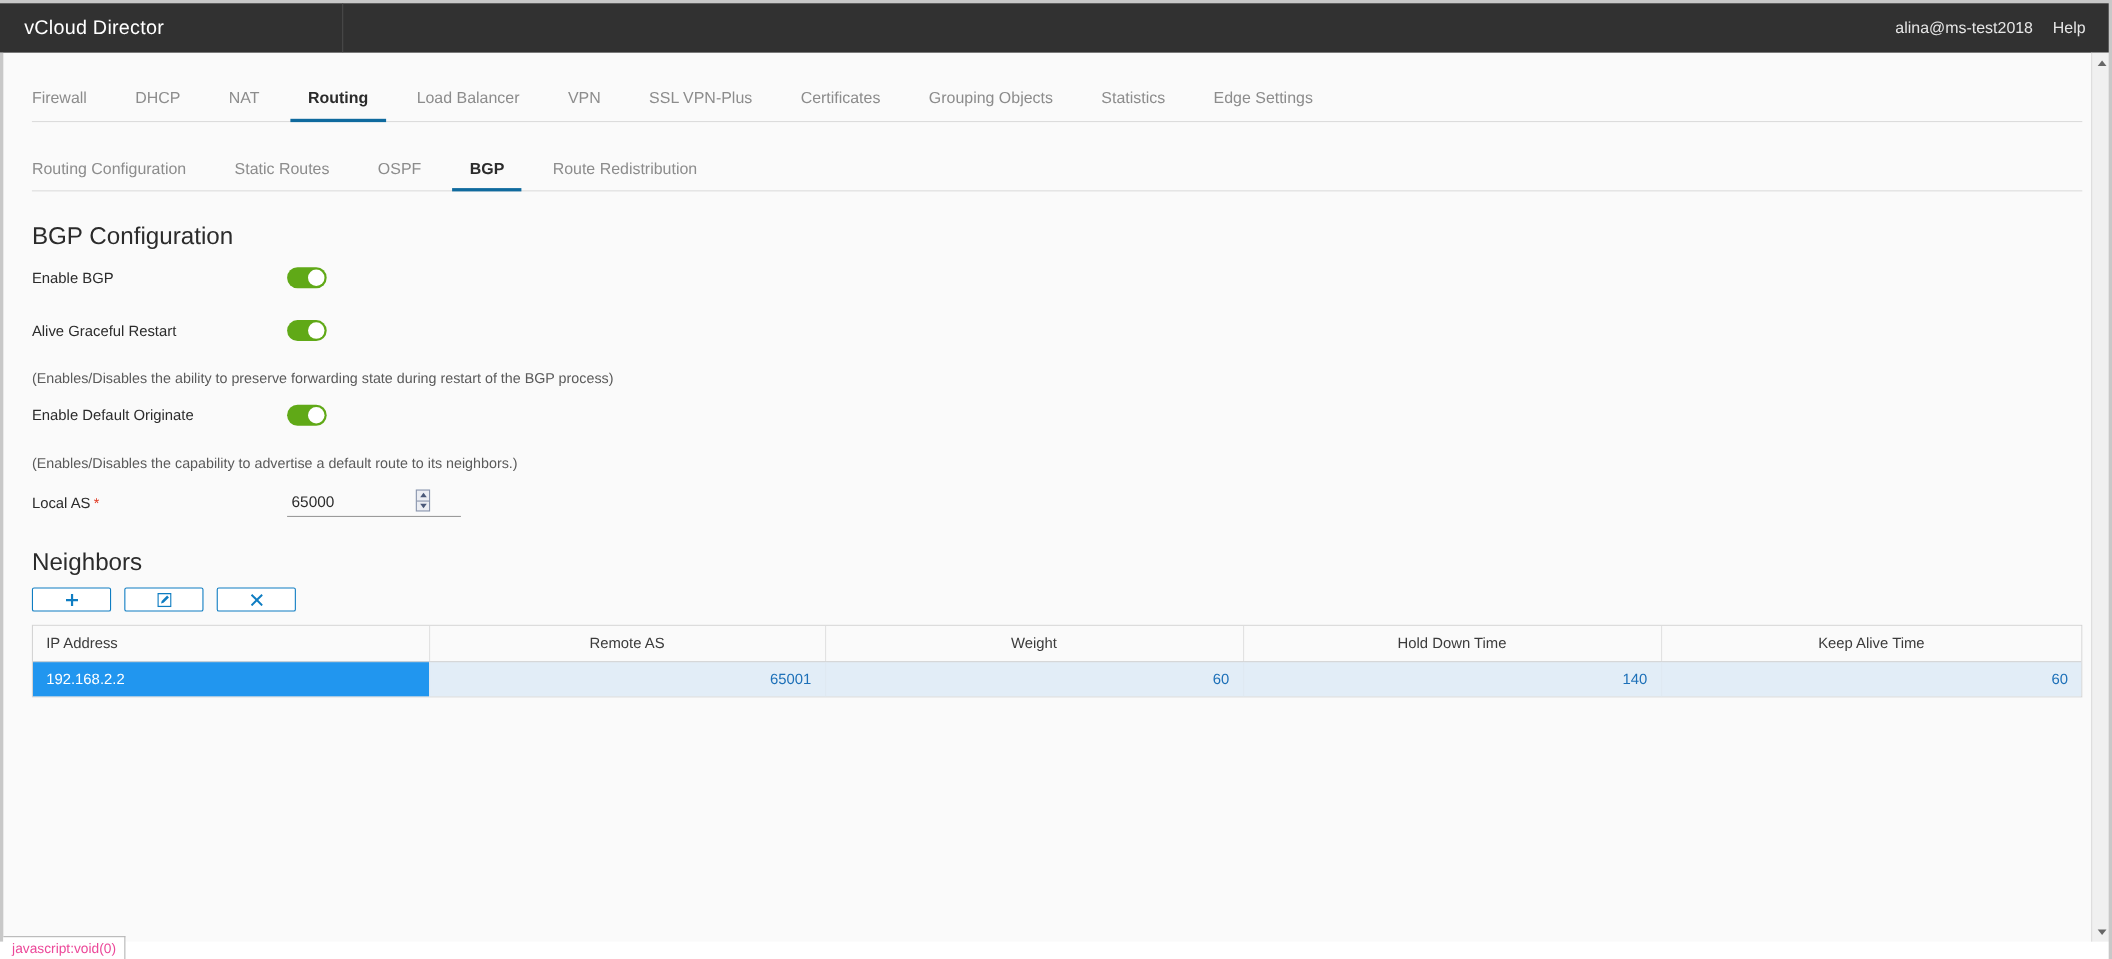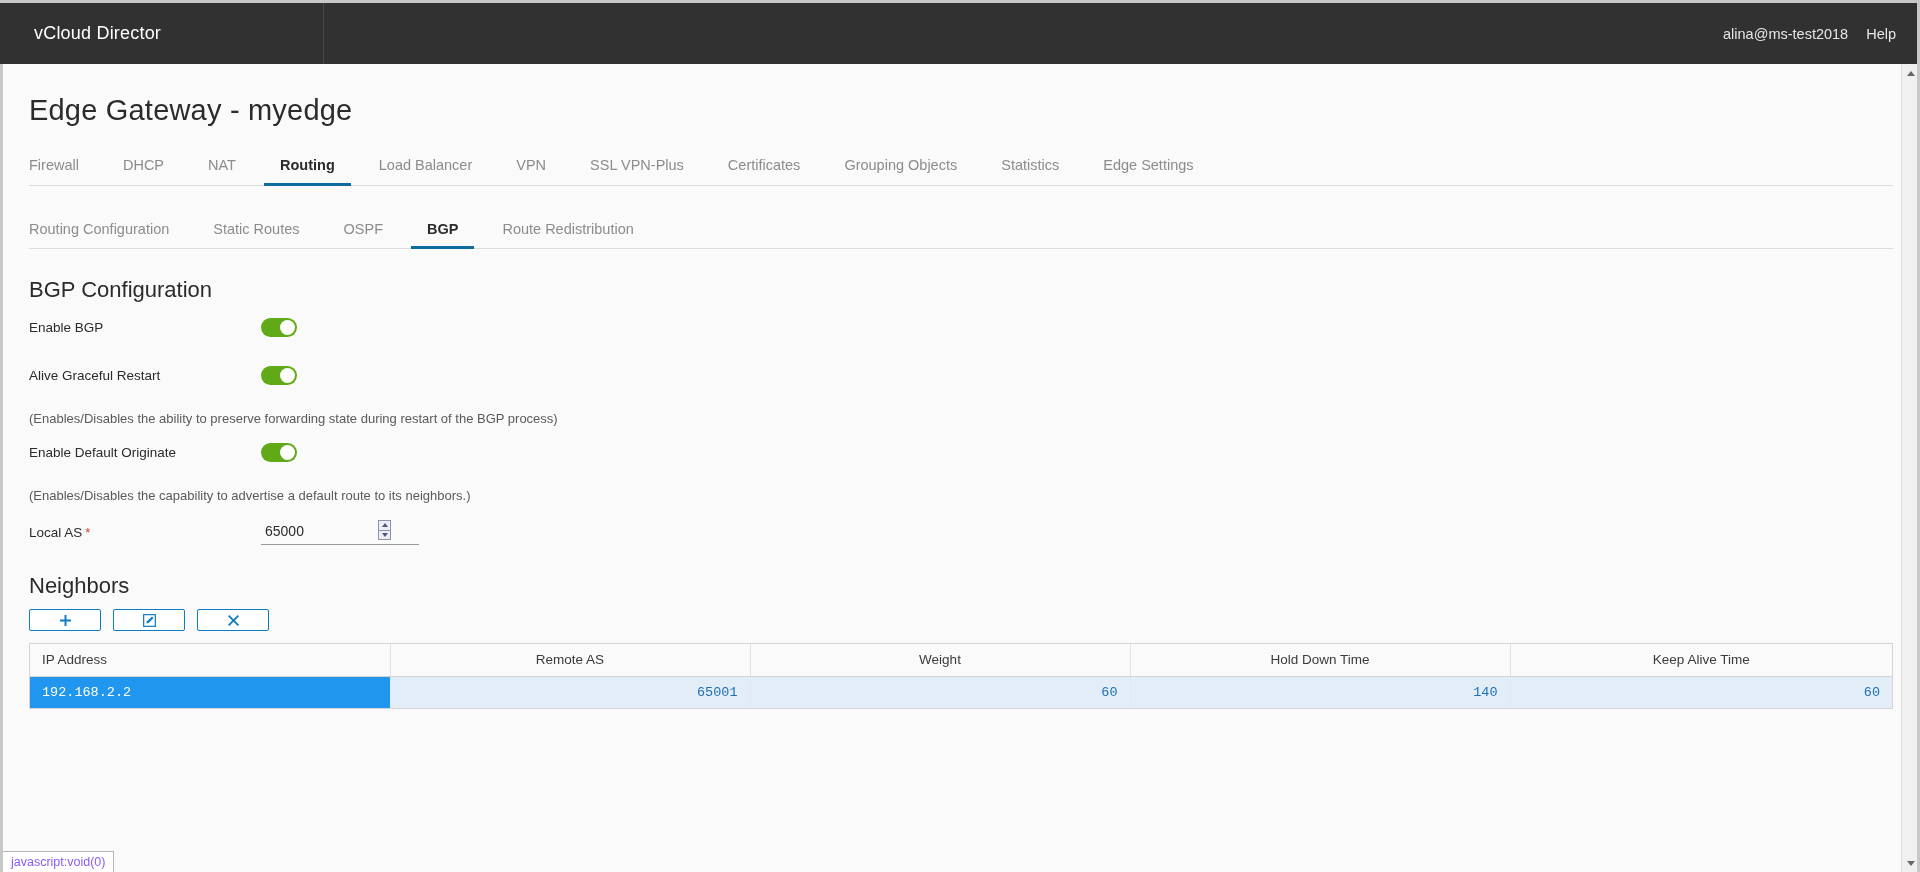--- a/index.html
+++ b/index.html
@@ -7,26 +7,25 @@
     margin: 0; padding: 0;
     width: 1920px; height: 872px;
     background: #ffffff;
     font-family: "Liberation Sans", sans-serif;
     overflow: hidden;
   }
 
   
   .app-header {
     position: relative;
-    height: 64px;
+    height: 48px;
     background: #313131;
     display: flex;
     align-items: center;
     border-top: 3px solid #c8c8c8;
-    padding-left: 12px;
   }
   .brand {
     width: 312px;
     height: 100%;
     display: flex;
     align-items: center;
     padding-left: 22px;
     color: #ffffff;
     font-size: 18px;
     letter-spacing: .2px;
@@ -223,21 +222,20 @@
     height: 32px;
   }
   .grid th:first-child { text-align: left; }
   .grid th:last-child { border-right: 0; }
   .grid td {
     text-align: right;
     padding: 8px 12px;
     height: 31px;
     color: #1d70b8;
     border-right: 1px solid #dfe9f2;
-    font-family: Liberation Mono, monospace;
   }
   .grid td:first-child { text-align: left; }
   .grid td:last-child { border-right: 0; }
   .grid tr.selected td { background: #e2edf7; }
   .grid tr.selected td:first-child {
     background: #2196ef;
     color: #ffffff;
   }
 
   
@@ -281,39 +279,38 @@
     left: 3px; bottom: 0;
     height: 21px;
     display: flex;
     align-items: center;
     padding: 0 8px;
     background: #ffffff;
     border: 1px solid #b5b5b5;
     border-left: 0;
     border-bottom: 0;
     font-size: 12.5px;
-    color: #8b5cf6;
+    color: #ec4899;
     z-index: 5;
   }
 </style>
 </head>
 <body>
 
 <div class="app-header">
   <div class="brand">vCloud Director</div>
   <div class="header-right">
     <span class="hdr-link">alina@ms-test2018</span>
     <span class="hdr-link">Help</span>
   </div>
 </div>
 
 <div class="page-wrap">
   <div class="page-body">
 
-    <h1 class="page-title">Edge Gateway - myedge</h1>
 
     <div class="tabs-primary" id="tabs-primary">
         <div class="tab">Firewall</div>
         <div class="tab">DHCP</div>
         <div class="tab">NAT</div>
         <div class="tab active">Routing</div>
         <div class="tab">Load Balancer</div>
         <div class="tab">VPN</div>
         <div class="tab">SSL VPN-Plus</div>
         <div class="tab">Certificates</div>

